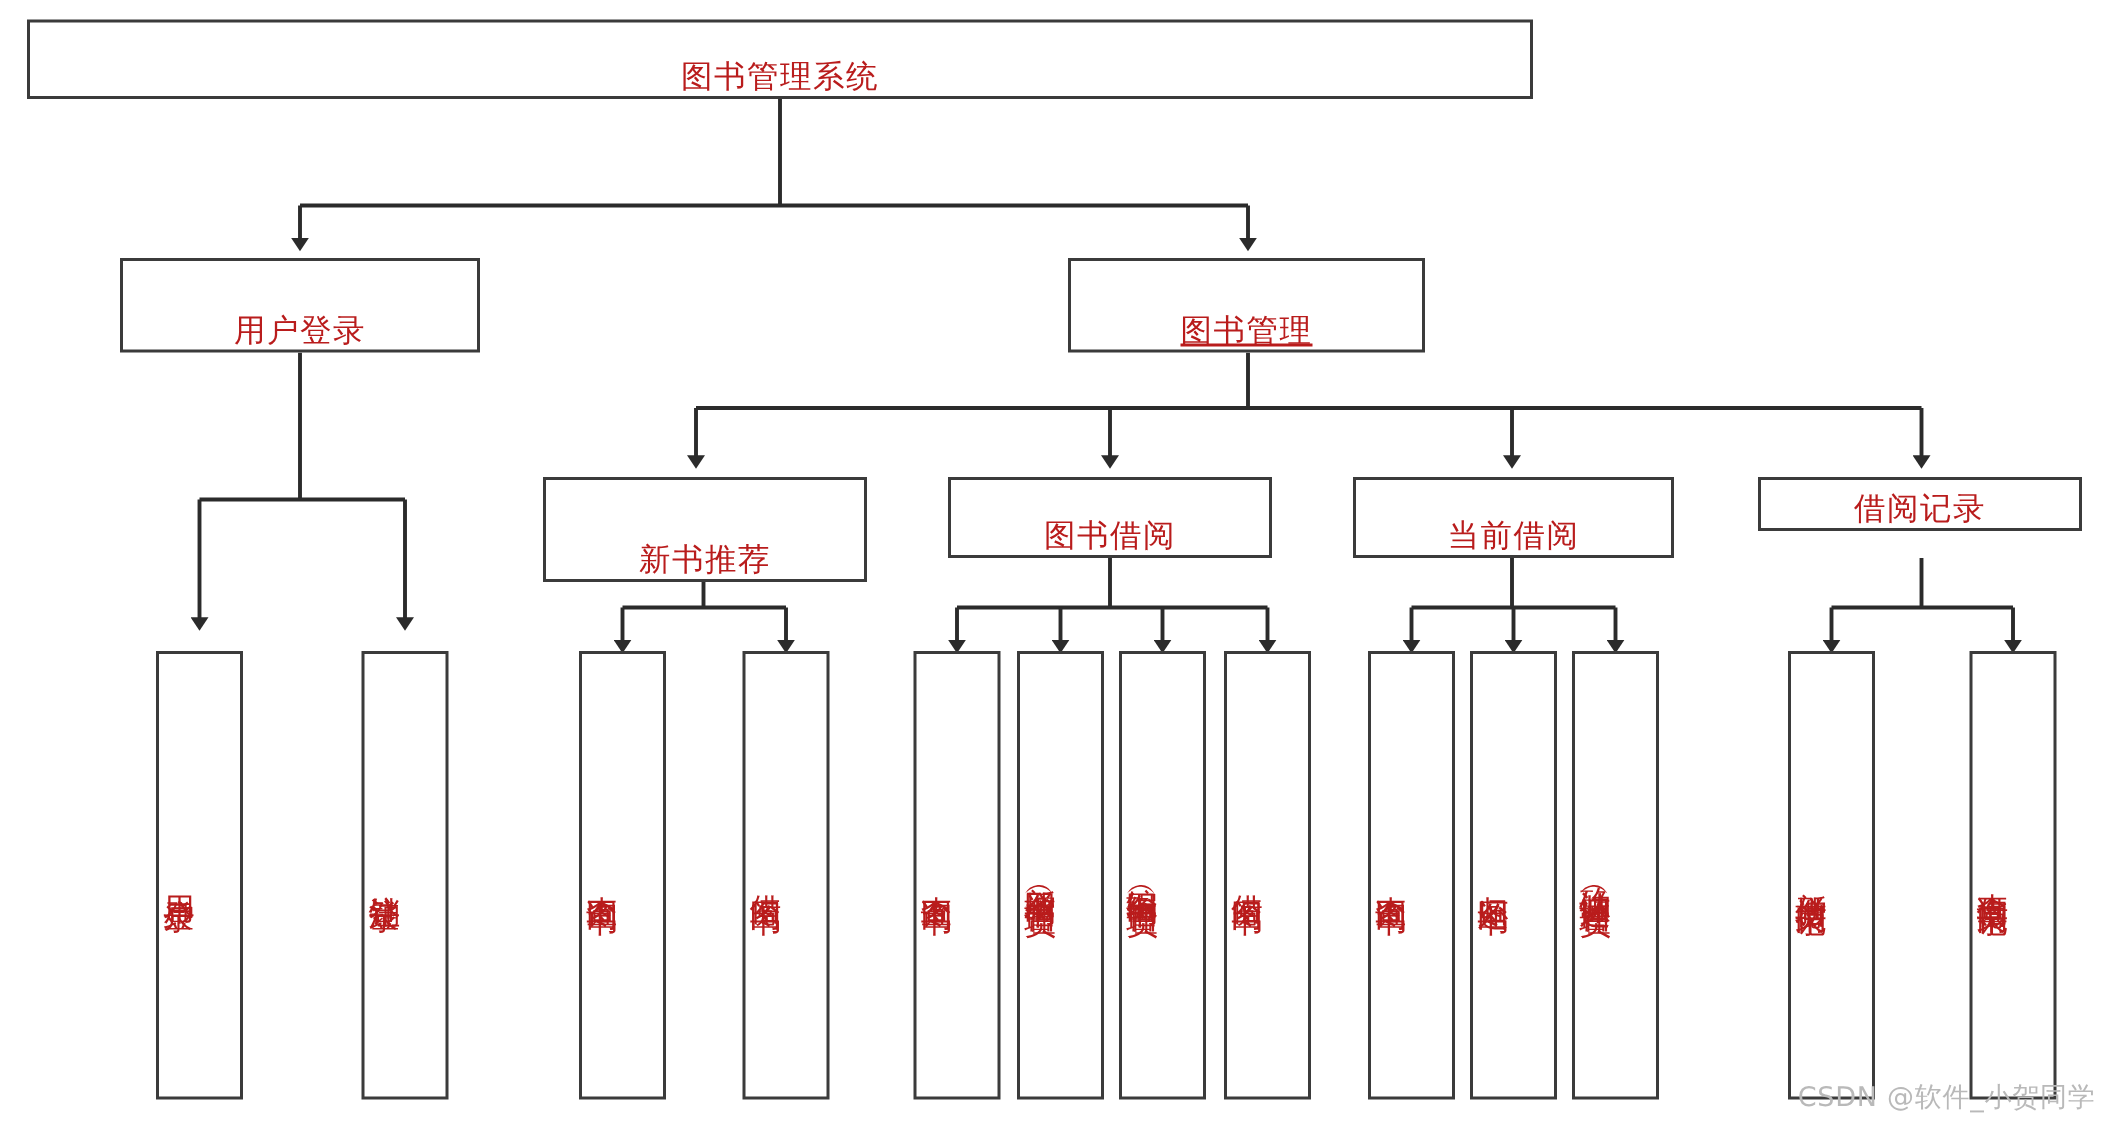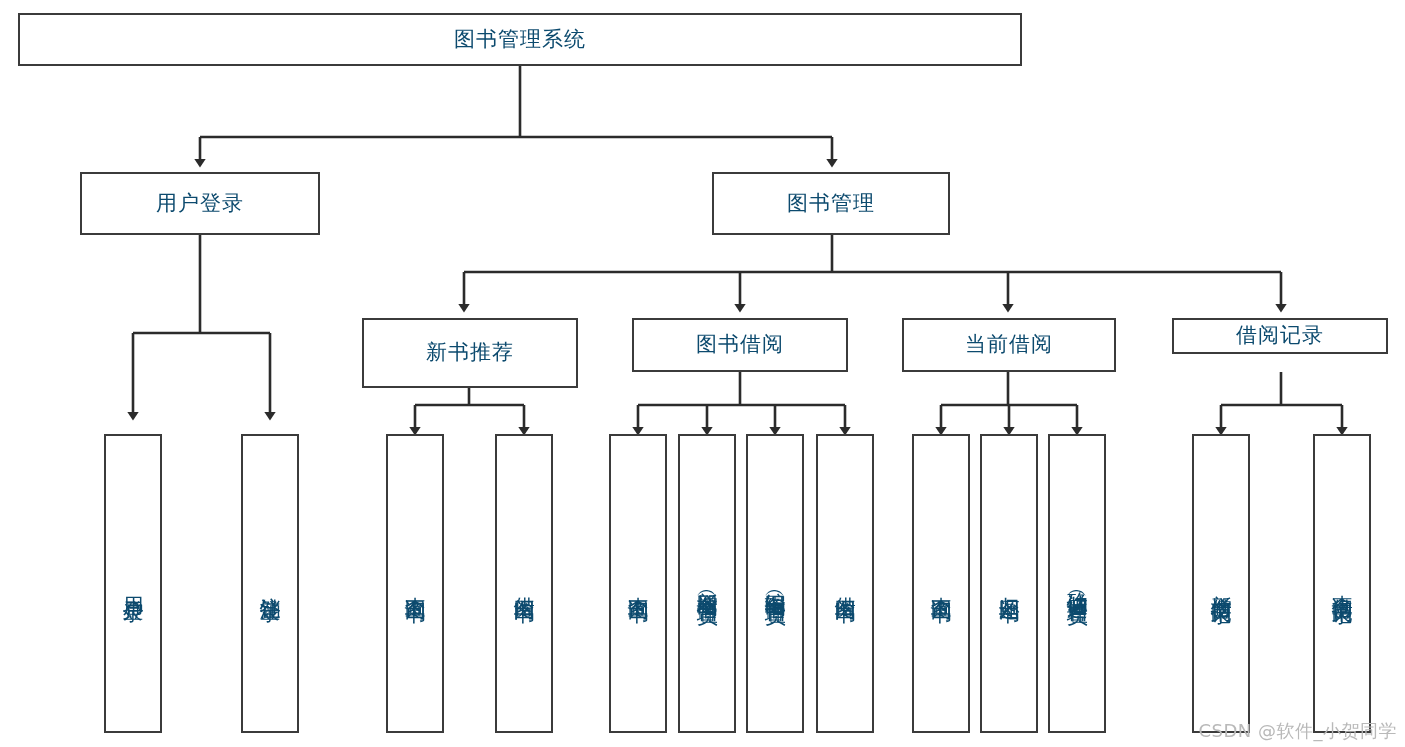--- a/index.html
+++ b/index.html
@@ -25,23 +25,23 @@
     width: 1405px;
     height: 747px;
     pointer-events: none;
   }
   .node {
     position: absolute;
     box-sizing: border-box;
     background: #ffffff;
     border: 2px solid #3b3b3b;
     display: flex;
-    align-items: center;
+    align-items: flex-end;
     justify-content: center;
-    color: #0c4a6e;
+    color: #b91c1c;
     z-index: 2;
   }
   .node.horiz {
     font-size: 21px;
     line-height: 1.2;
     letter-spacing: 1px;
   }
   .node.vert {
     writing-mode: vertical-rl;
     text-orientation: upright;
@@ -125,21 +125,21 @@
     </g>
   </svg>
 
   <div class="node horiz" style="left:18px; top:13px; width:1004px; height:53px;">
     <span>图书管理系统</span>
   </div>
 
   <div class="node horiz" style="left:80px; top:172px; width:240px; height:63px;">
     <span>用户登录</span>
   </div>
-  <div class="node horiz" style="left:712px; top:172px; width:238px; height:63px;">
+  <div class="node horiz" style="left:712px; top:172px; width:238px; height:63px;text-decoration:underline;">
     <span>图书管理</span>
   </div>
 
   <div class="node horiz" style="left:362px; top:318px; width:216px; height:70px;">
     <span>新书推荐</span>
   </div>
   <div class="node horiz" style="left:632px; top:318px; width:216px; height:54px;">
     <span>图书借阅</span>
   </div>
   <div class="node horiz" style="left:902px; top:318px; width:214px; height:54px;">

